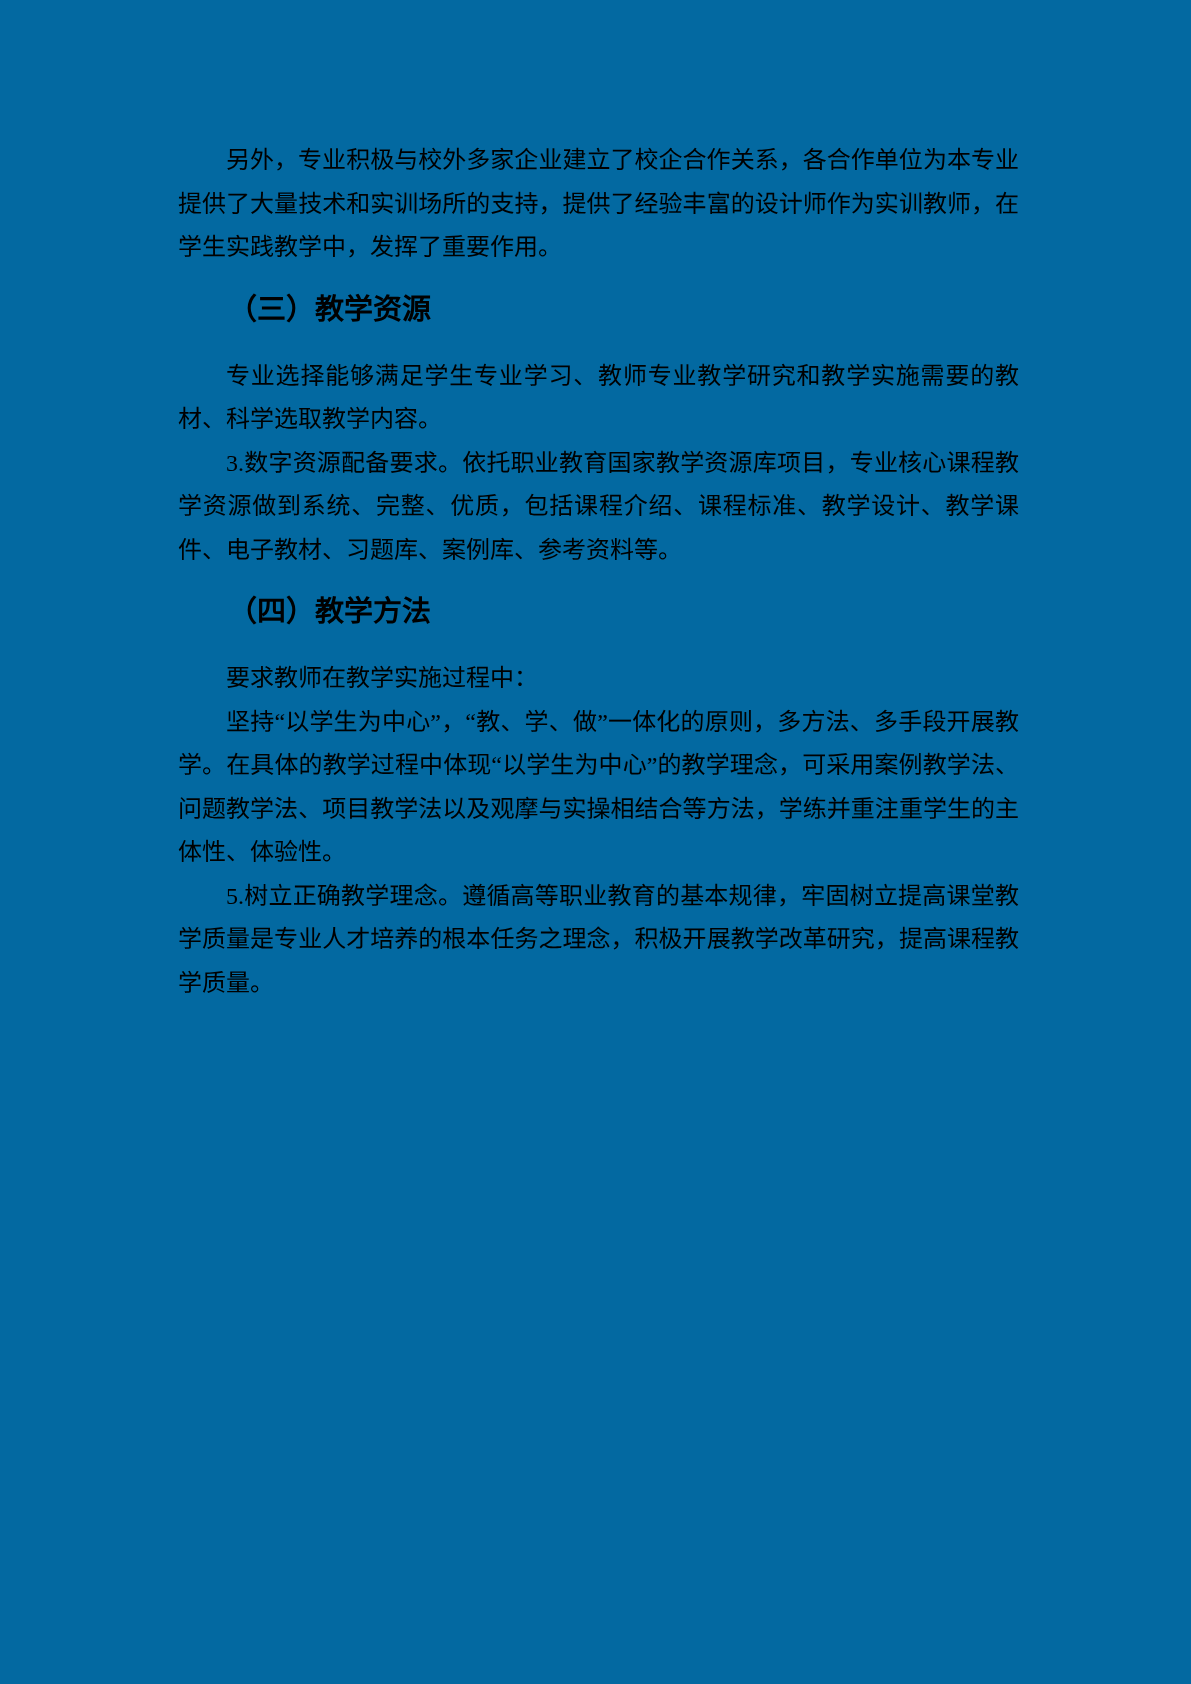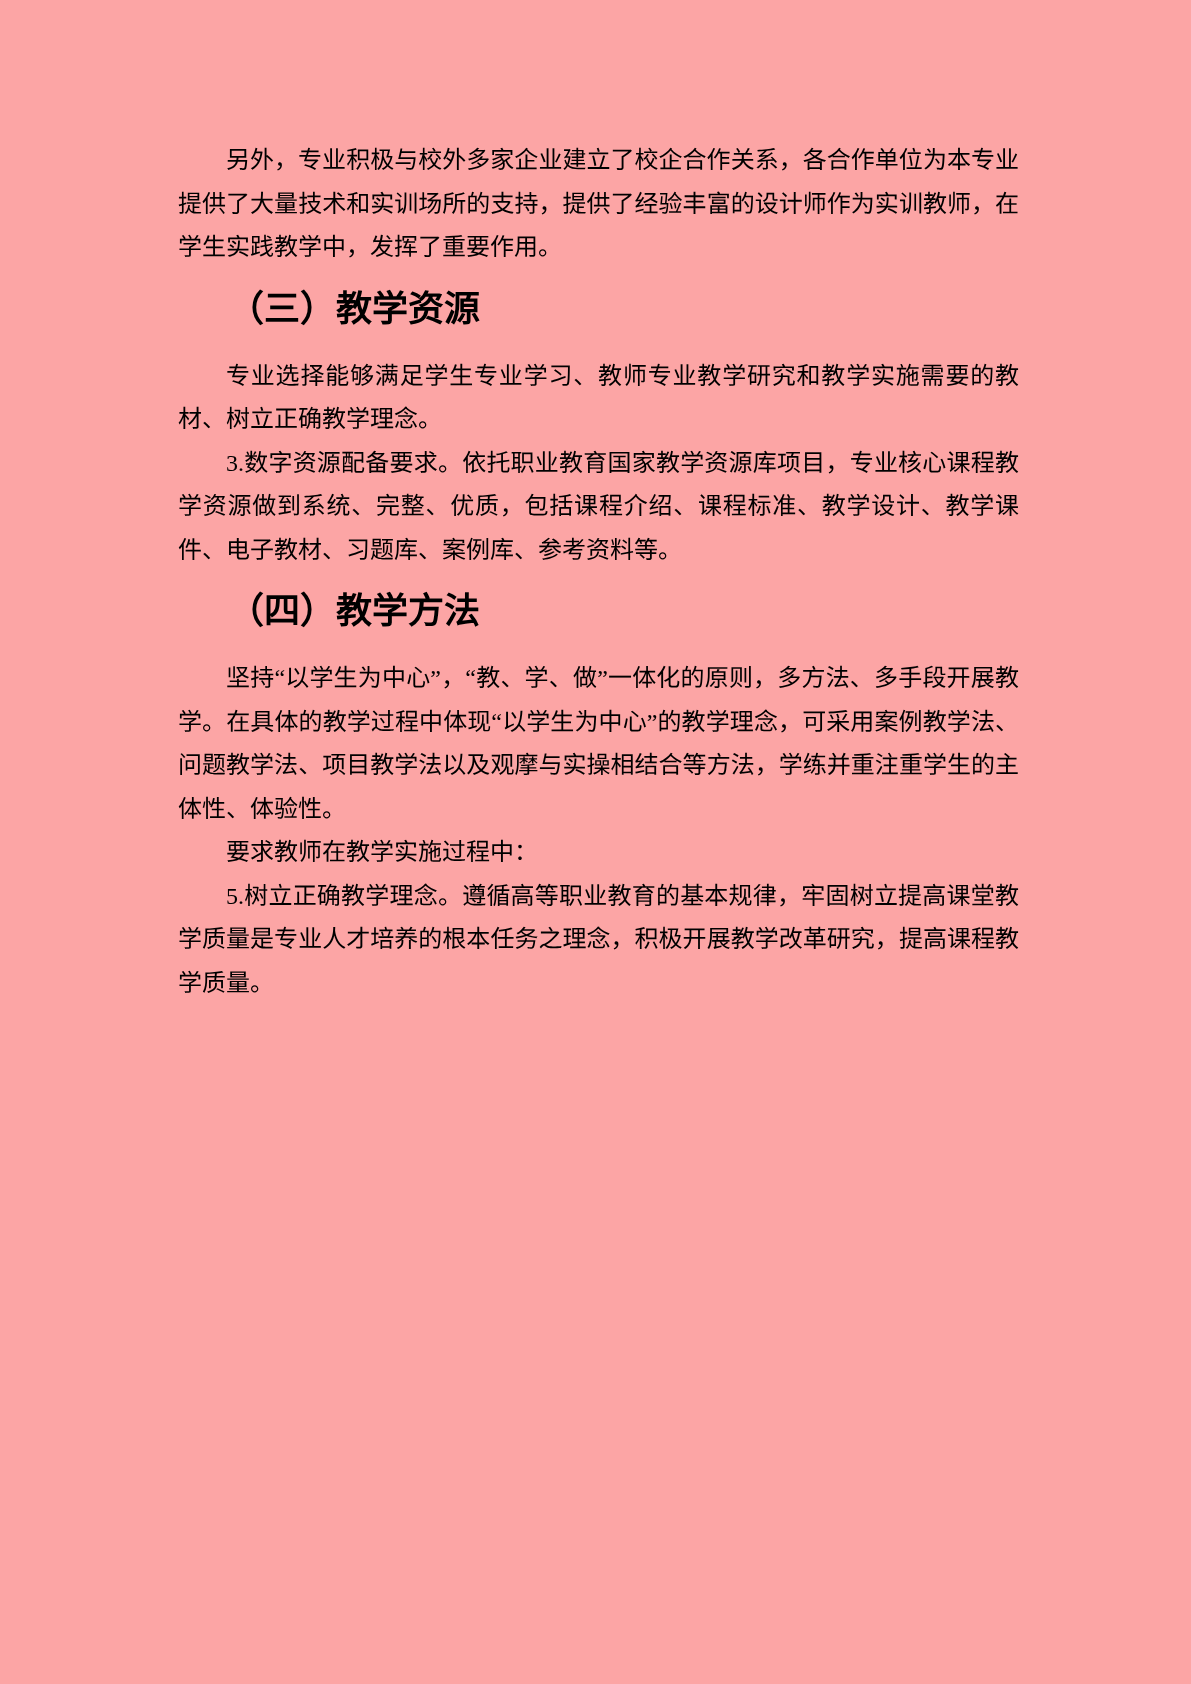--- a/index.html
+++ b/index.html
@@ -5,51 +5,51 @@
   html, body {
     margin: 0;
     padding: 0;
     background: #ffffff;
   }
   .page {
     position: relative;
     width: 1191px;
     height: 1684px;
     margin: 0 auto;
-    background: #fca5a5;
+    background: #0369a1;
     box-sizing: border-box;
     padding: 139px 172px 0 178px;
     overflow: hidden;
   }
   .para {
     font-family: "Liberation Serif", "DejaVu Serif", serif;
     font-size: 24px;
     line-height: 43.5px;
     color: #000000;
     text-align: justify;
     text-justify: inter-ideograph;
     text-indent: 48px;
     margin: 0;
     word-break: break-all;
   }
   .heading {
     font-family: "Liberation Sans", "DejaVu Sans", sans-serif;
     font-weight: bold;
-    font-size: 36px;
+    font-size: 29px;
     line-height: 50px;
     color: #000000;
     text-indent: 50px;
     margin: 14px 0 21px 0;
   }
 </style>
 </head>
 <body>
 
 <div class="page">
   <p class="para">另外，专业积极与校外多家企业建立了校企合作关系，各合作单位为本专业提供了大量技术和实训场所的支持，提供了经验丰富的设计师作为实训教师，在学生实践教学中，发挥了重要作用。</p>
   <h2 class="heading">（三）教学资源</h2>
-  <p class="para">专业选择能够满足学生专业学习、教师专业教学研究和教学实施需要的教材、树立正确教学理念。</p>
+  <p class="para">专业选择能够满足学生专业学习、教师专业教学研究和教学实施需要的教材、科学选取教学内容。</p>
   <p class="para">3.数字资源配备要求。依托职业教育国家教学资源库项目，专业核心课程教学资源做到系统、完整、优质，包括课程介绍、课程标准、教学设计、教学课件、电子教材、习题库、案例库、参考资料等。</p>
   <h2 class="heading">（四）教学方法</h2>
+  <p class="para">要求教师在教学实施过程中：</p>
   <p class="para">坚持“以学生为中心”，“教、学、做”一体化的原则，多方法、多手段开展教学。在具体的教学过程中体现“以学生为中心”的教学理念，可采用案例教学法、问题教学法、项目教学法以及观摩与实操相结合等方法，学练并重注重学生的主体性、体验性。</p>
-  <p class="para">要求教师在教学实施过程中：</p>
   <p class="para">5.树立正确教学理念。遵循高等职业教育的基本规律，牢固树立提高课堂教学质量是专业人才培养的根本任务之理念，积极开展教学改革研究，提高课程教学质量。</p>
 </div>
 
 </body></html>

